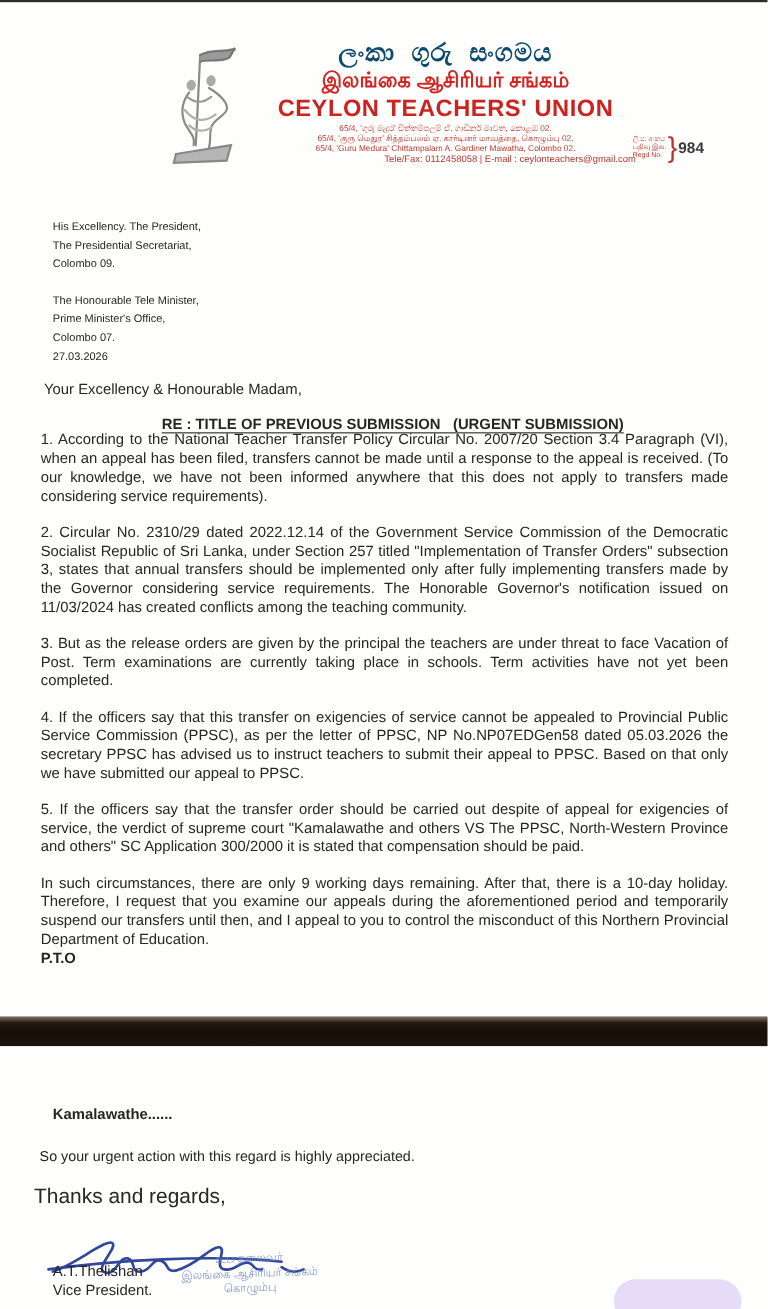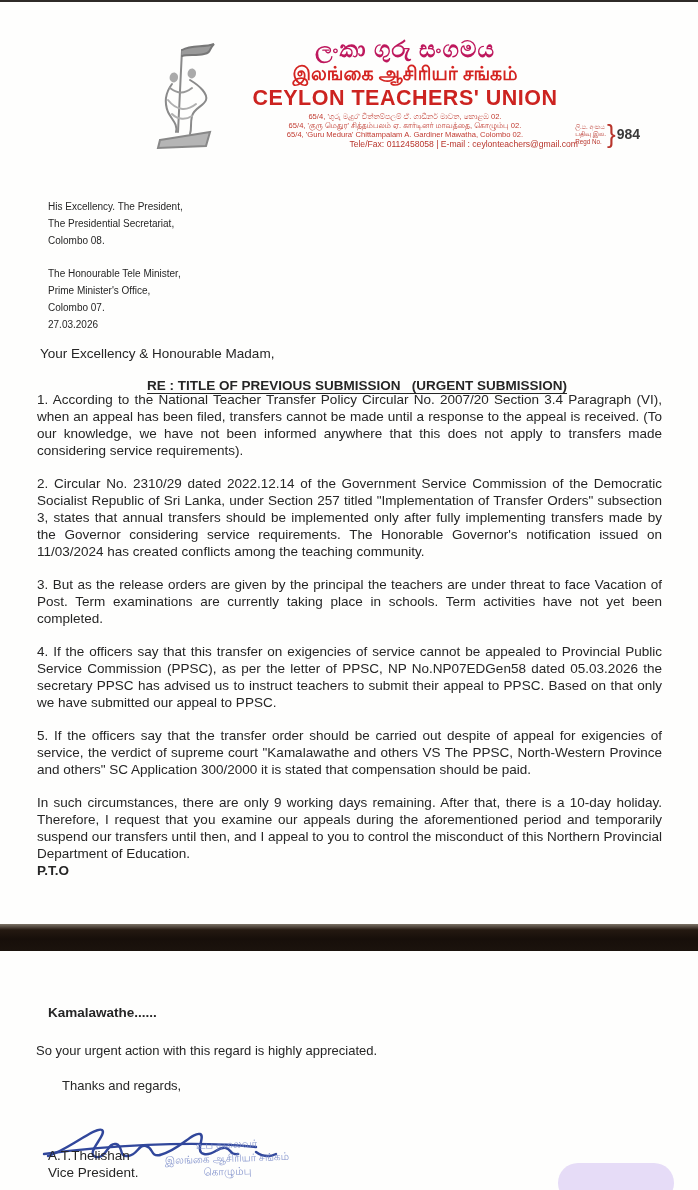--- a/index.html
+++ b/index.html
@@ -8,21 +8,21 @@
     background:#fefefdff;
     font-family:"Liberation Sans","DejaVu Sans",sans-serif;
     color:#262626;
   }
   .topline{position:absolute;top:0;left:0;width:698px;height:2px;background:#2f2b28;}
 
   
   .letterhead{position:absolute;top:36px;left:148px;width:430px;display:flex;}
   .logo{width:76px;height:122px;flex:0 0 auto;margin-right:8px;}
   .head-text{flex:1;text-align:center;position:relative;}
-  .t-sinhala{color:#be185d;font-weight:bold;font-size:23px;line-height:26px;letter-spacing:1px;}
+  .t-sinhala{color:#0c4a6e;font-weight:bold;font-size:23px;line-height:26px;letter-spacing:1px;font-family:Liberation Mono, monospace;}
   .t-tamil{color:#d42421;font-size:19px;line-height:24px;font-weight:bold;}
   .t-english{color:#cc2320;font-weight:bold;font-size:21.5px;line-height:24px;letter-spacing:.5px;}
   .addr{color:#c03a30;font-size:7.6px;line-height:8.8px;white-space:nowrap;margin-top:3px;}
   .addr-line{white-space:nowrap;}
   .contact-line{font-weight:normal;font-size:8.6px;margin-top:1px;color:#b8352c;text-align:right;}
   .regd{position:absolute;top:85px;right:-62px;display:flex;align-items:center;color:#b8352c;}
   .regd-labels{font-size:6.3px;line-height:7.4px;text-align:left;}
   .regd-brace{font-size:26px;font-weight:normal;line-height:26px;margin:0 1px;}
   .regd-num{font-size:14px;font-weight:bold;color:#3a3a3a;}
 
@@ -43,21 +43,21 @@
   .body-text p.joined{margin-bottom:0;}
   .pto{font-weight:bold;margin-top:0;}
 
   
   .divider-bar{position:absolute;top:924px;left:0;width:698px;height:27px;
     background:linear-gradient(#7d7468 0%,#241911 22%,#170f0a 55%,#1b130d 100%);}
 
   
   .continuation-heading{position:absolute;top:1005px;left:48px;font-size:13.5px;font-weight:bold;}
   .cont-line1{position:absolute;top:1043px;left:36px;font-size:13px;}
-  .cont-line2{position:absolute;top:1078px;left:62px;font-size:13px;}
+  .cont-line2{position:absolute;top:1078px;left:31px;font-size:19px;}
 
   
   .sig-svg{position:absolute;top:1120px;left:42px;}
   .stamp{position:absolute;top:1138px;left:112px;width:230px;text-align:center;
     color:#7b8cc9;font-size:10.5px;line-height:13.5px;transform:rotate(-2deg);opacity:.9;}
   .sig-name{position:absolute;top:1148px;left:48px;font-size:13.5px;}
   .sig-title{position:absolute;top:1165px;left:48px;font-size:13.5px;}
 
   
   .fab{position:absolute;top:1163px;left:558px;width:116px;height:40px;
@@ -102,21 +102,21 @@
         </div>
         <div class="regd-brace">}</div>
         <div class="regd-num">984</div>
       </div>
     </div>
   </div>
 
   <div class="recipients">
     <div>His Excellency. The President,</div>
     <div>The Presidential Secretariat,</div>
-    <div>Colombo 08.</div>
+    <div>Colombo 09.</div>
     <div class="gap"></div>
     <div>The Honourable Tele Minister,</div>
     <div>Prime Minister's Office,</div>
     <div>Colombo 07.</div>
     <div>27.03.2026</div>
   </div>
 
   <div class="salutation">Your Excellency &amp; Honourable Madam,</div>
   <div class="subject">
     <span>RE : TITLE OF PREVIOUS SUBMISSION   (URGENT SUBMISSION)</span>

